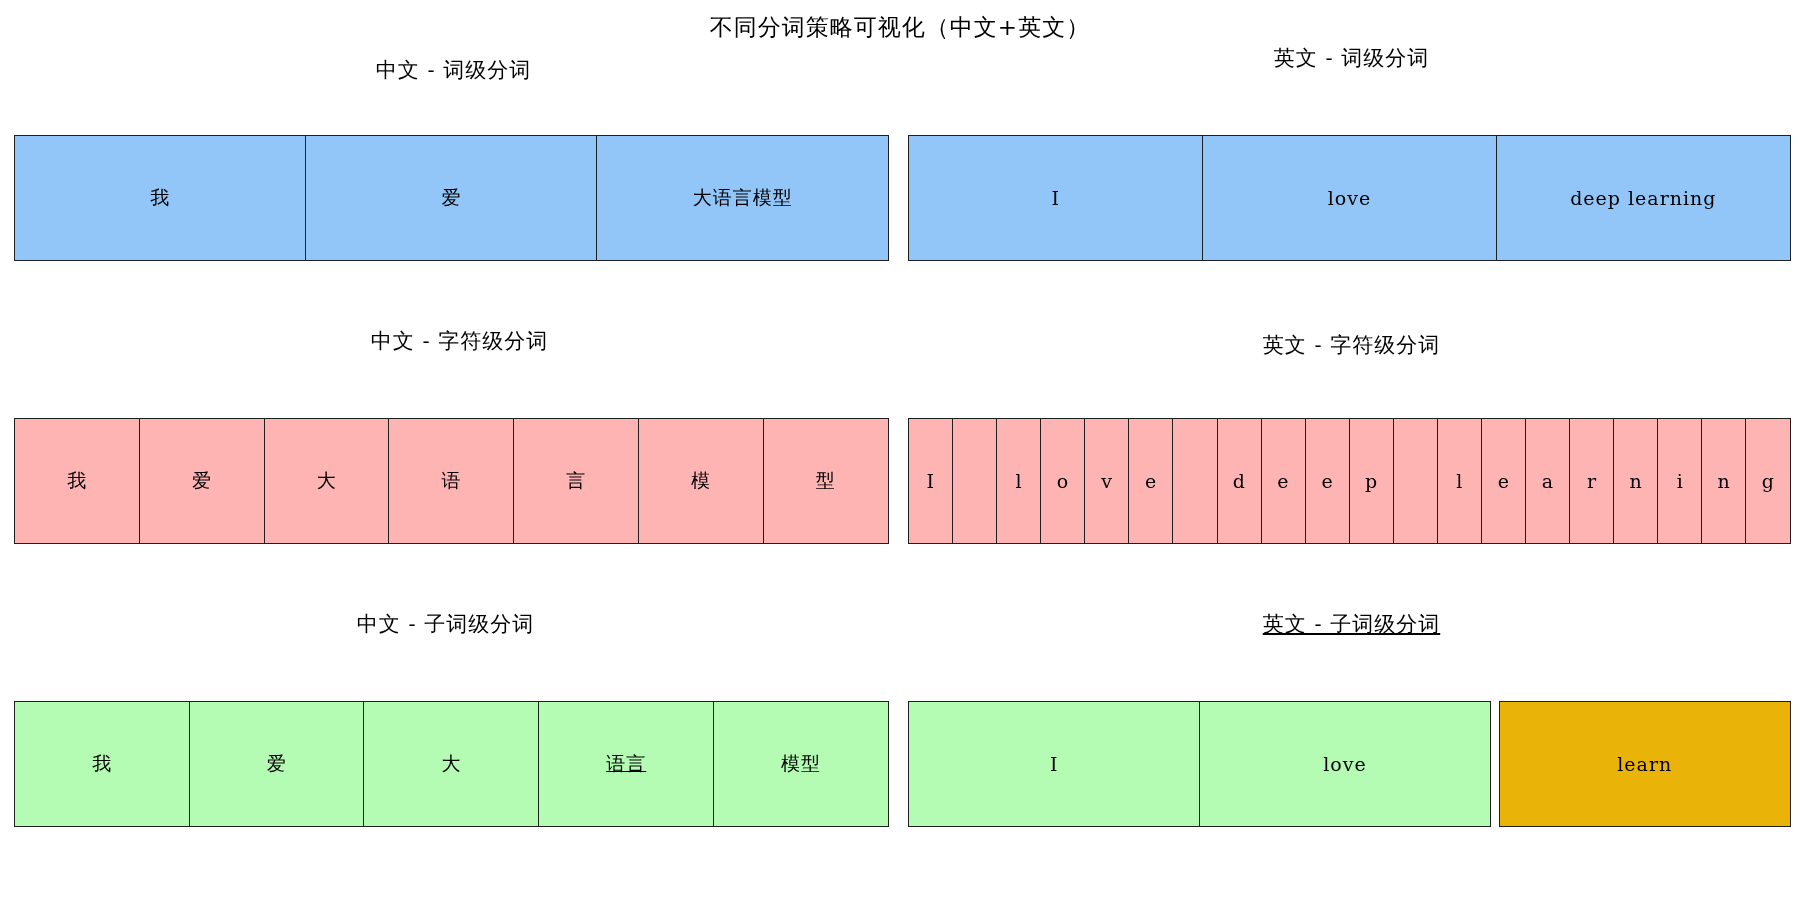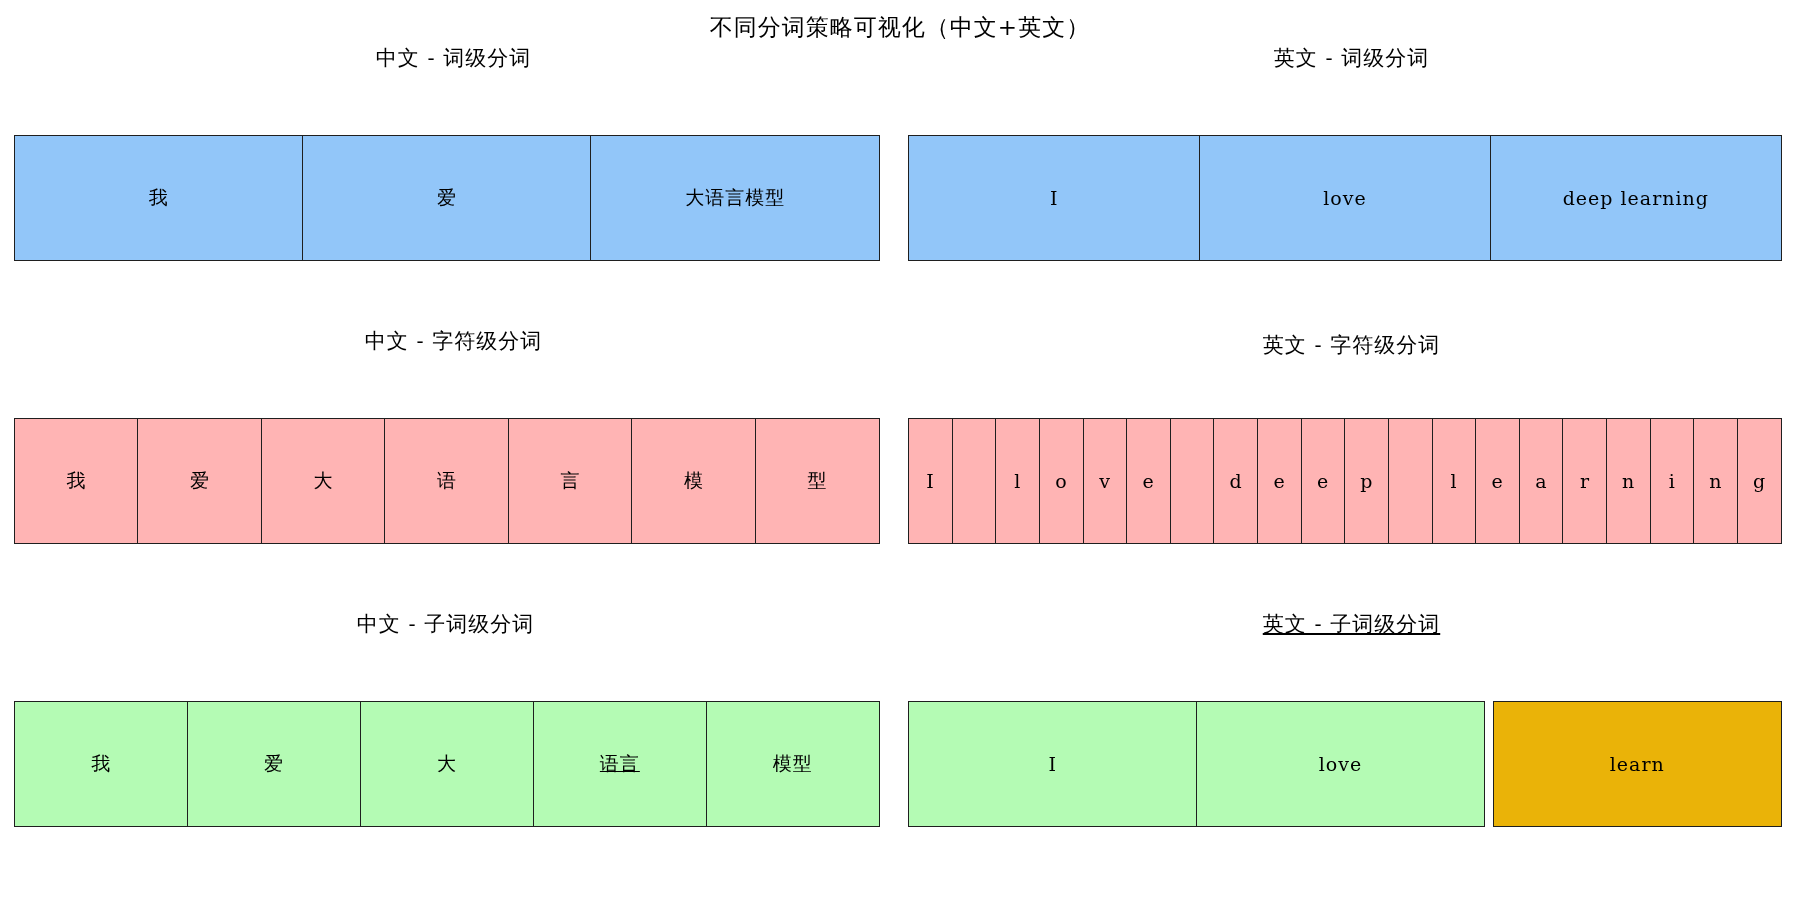--- a/index.html
+++ b/index.html
@@ -51,41 +51,41 @@
     justify-content: center;
     box-sizing: border-box;
     border: 1.6px solid #1f1f1f;
     margin-right: -1.6px;
     font-size: 19px;
     color: #000;
     white-space: pre;
     overflow: hidden;
     letter-spacing: 1px;
   }
-  .token-box:last-child { margin-right: 13px; }
+  .token-box:last-child { margin-right: 4px; }
 </style>
 </head>
 <body>
 
 <div id="figure">
   <div class="main-title">不同分词策略可视化（中文+英文）</div>
   <div id="panels">
-      <div class="panel-title" style="left: 14px; width: 879px; top: 38px;">中文 - 词级分词</div>
+      <div class="panel-title" style="left: 14px; width: 879px; top: 50px;">中文 - 词级分词</div>
       <div class="token-row" style="left: 14px; width: 879px; top: 135px; height: 126px;">
         <div class="token-box" style="background: rgb(146, 198, 249); border-color: rgb(31, 31, 31);">我</div>
         <div class="token-box" style="background: rgb(146, 198, 249); border-color: rgb(31, 31, 31);">爱</div>
         <div class="token-box" style="background: rgb(146, 198, 249); border-color: rgb(31, 31, 31);">大语言模型</div>
       </div>
       <div class="panel-title" style="left: 908px; width: 887px; top: 38px;">英文 - 词级分词</div>
       <div class="token-row" style="left: 908px; width: 887px; top: 135px; height: 126px;">
         <div class="token-box" style="background: rgb(146, 198, 249); border-color: rgb(31, 31, 31);">I</div>
         <div class="token-box" style="background: rgb(146, 198, 249); border-color: rgb(31, 31, 31);">love</div>
         <div class="token-box" style="background: rgb(146, 198, 249); border-color: rgb(31, 31, 31);">deep learning</div>
       </div>
-      <div class="panel-title" style="left: 14px; width: 879px; top: 321px;">中文 - 字符级分词</div>
+      <div class="panel-title" style="left: 20px; width: 879px; top: 321px;">中文 - 字符级分词</div>
       <div class="token-row" style="left: 14px; width: 879px; top: 418px; height: 126px;">
         <div class="token-box" style="background: rgb(255, 180, 180); border-color: rgb(31, 31, 31);">我</div>
         <div class="token-box" style="background: rgb(255, 180, 180); border-color: rgb(31, 31, 31);">爱</div>
         <div class="token-box" style="background: rgb(255, 180, 180); border-color: rgb(31, 31, 31);">大</div>
         <div class="token-box" style="background: rgb(255, 180, 180); border-color: rgb(31, 31, 31);">语</div>
         <div class="token-box" style="background: rgb(255, 180, 180); border-color: rgb(31, 31, 31);">言</div>
         <div class="token-box" style="background: rgb(255, 180, 180); border-color: rgb(31, 31, 31);">模</div>
         <div class="token-box" style="background: rgb(255, 180, 180); border-color: rgb(31, 31, 31);">型</div>
       </div>
       <div class="panel-title" style="left: 908px; width: 887px; top: 315px; margin-top: 10px;">英文 - 字符级分词</div>

